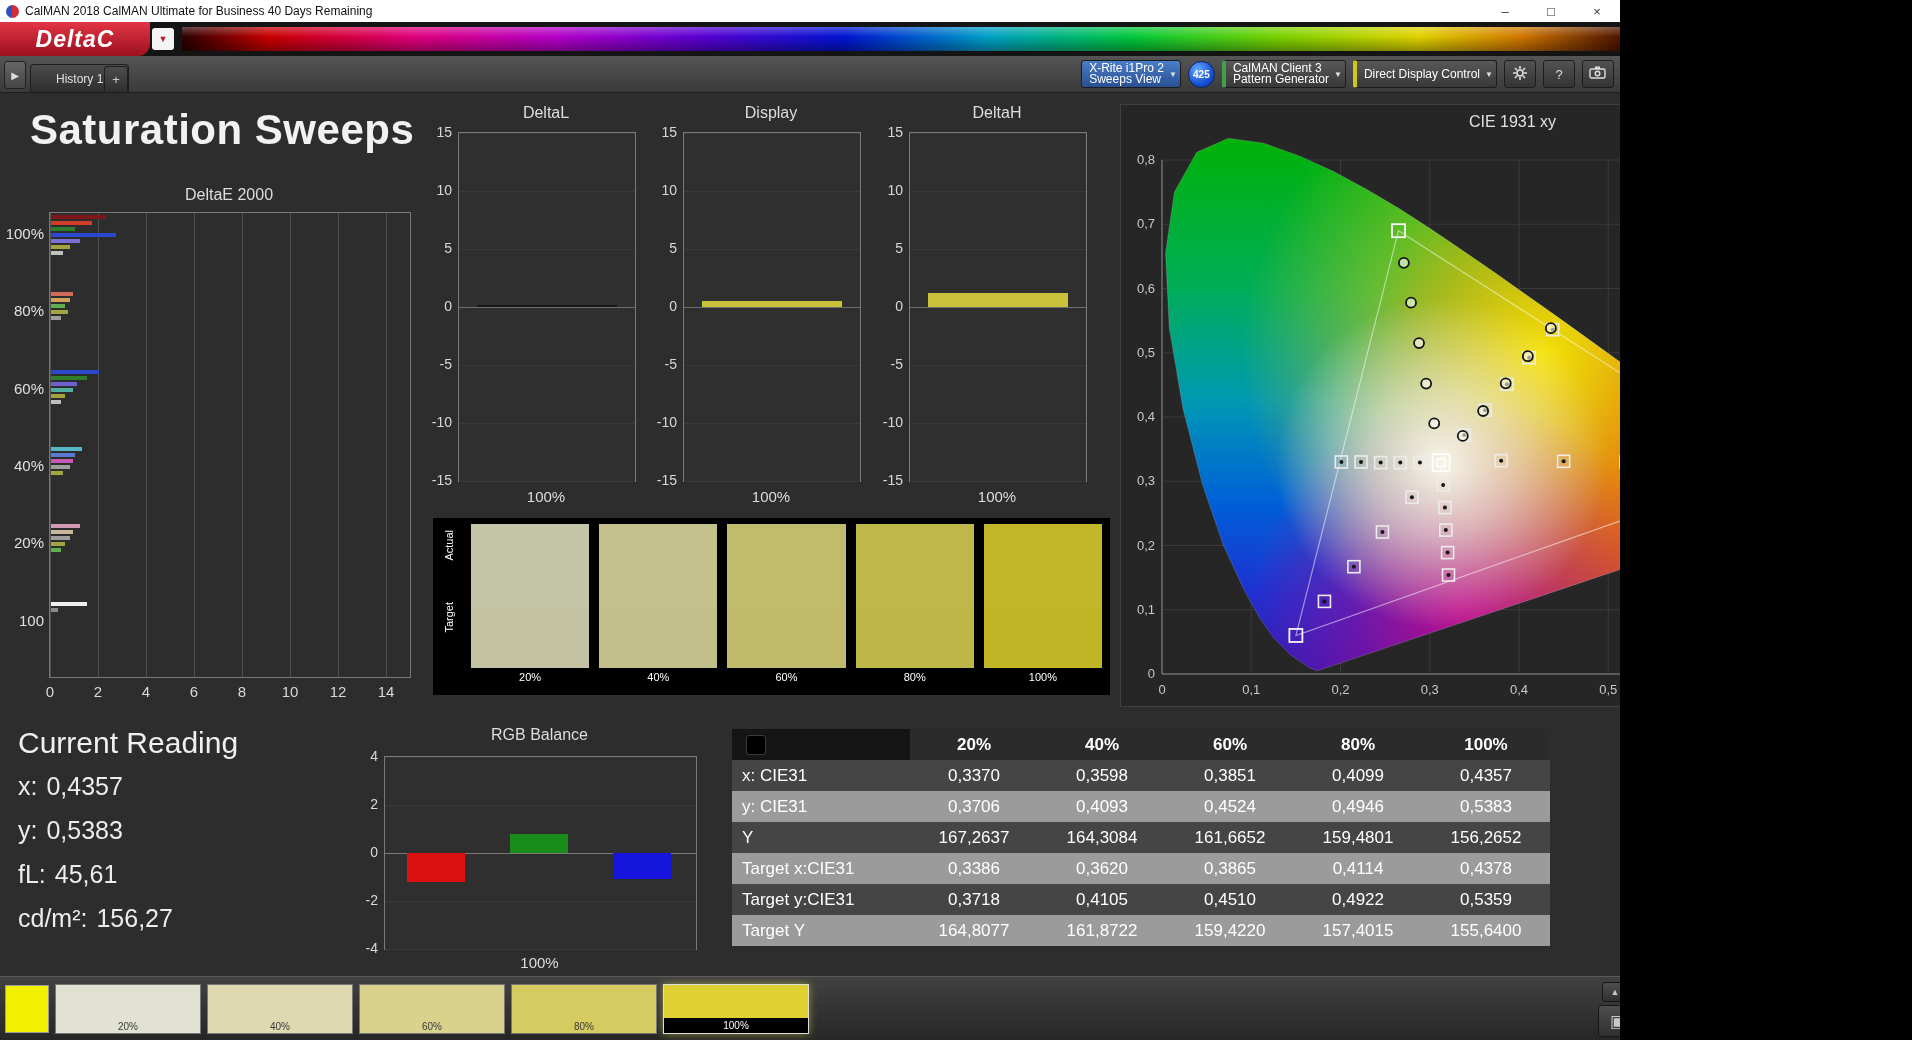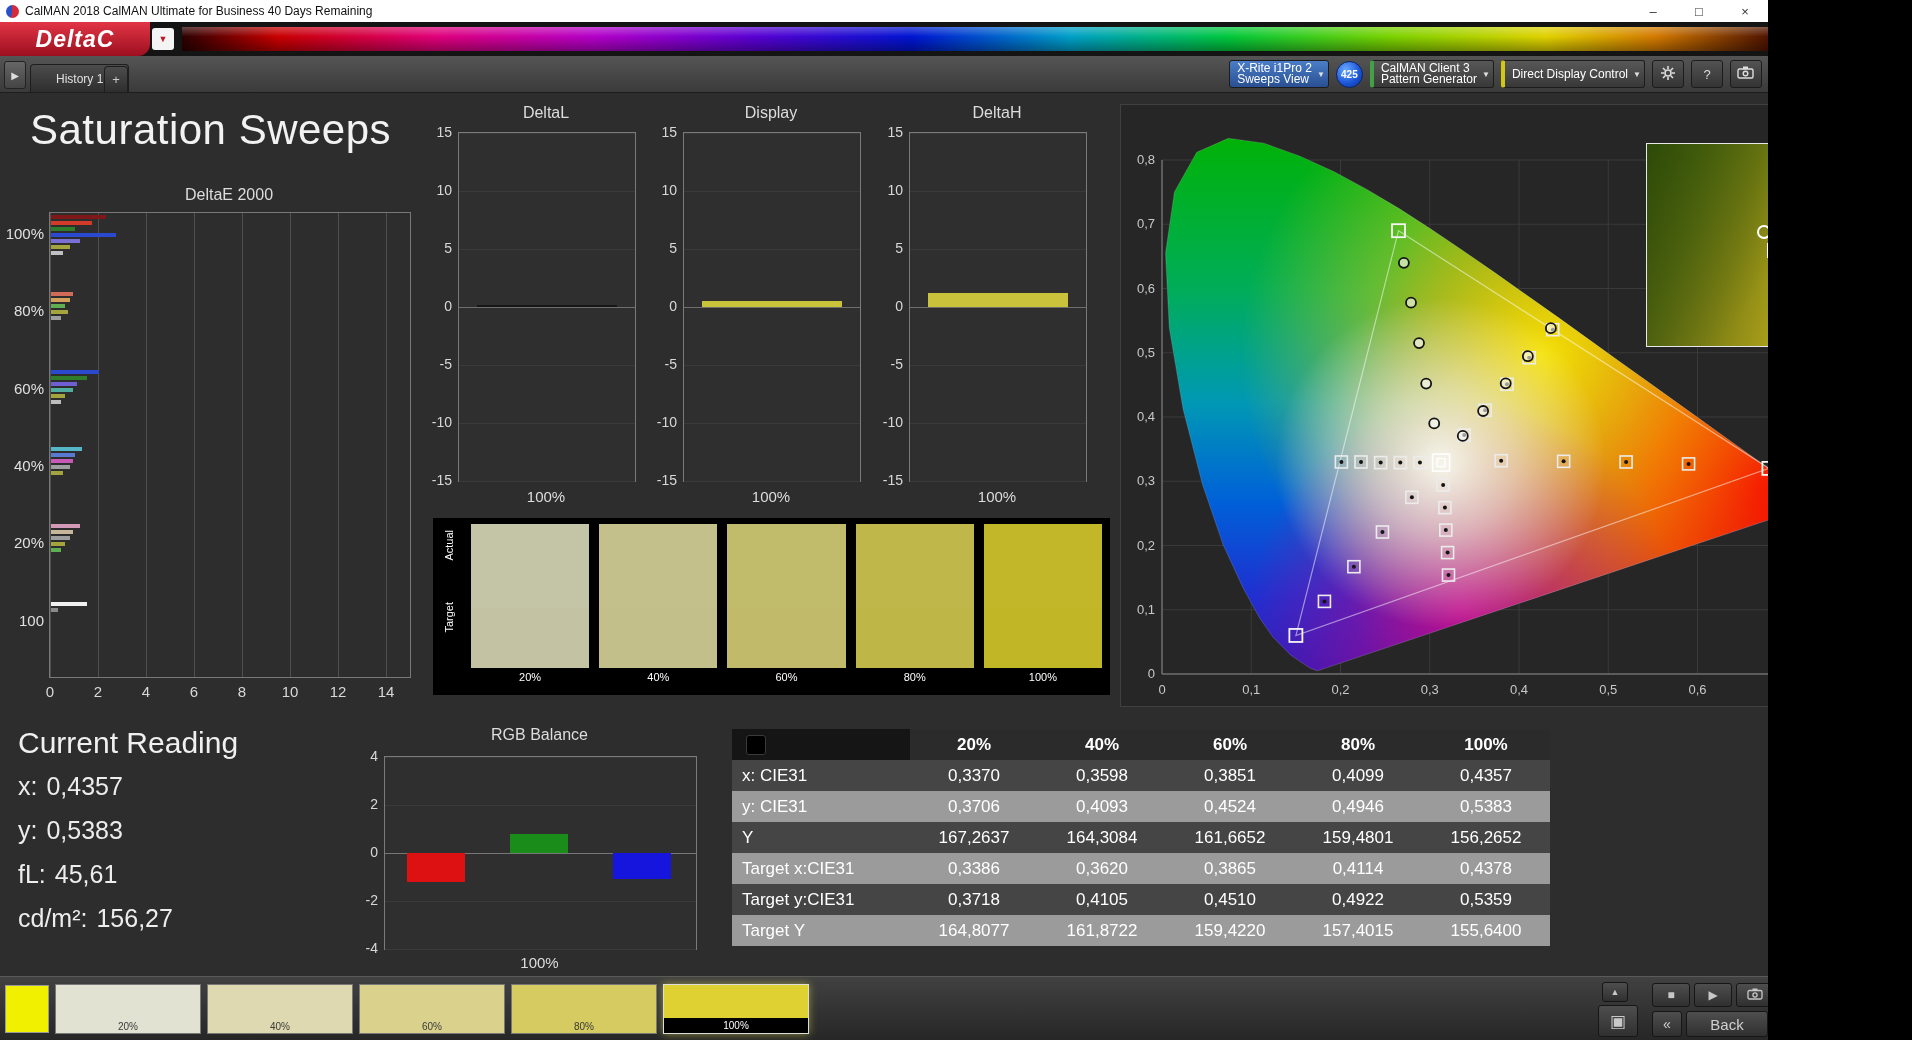--- a/index.html
+++ b/index.html
@@ -1,16 +1,16 @@
 <!DOCTYPE html>
 <html><head>
 <meta charset="utf-8">
 <style>
   html,body{margin:0;padding:0;background:#000;}
-  #app{position:relative;width:1768px;height:1040px;background:#2d2d2d;overflow:hidden;
+  #app{position:relative;width:1620px;height:1040px;background:#2d2d2d;overflow:hidden;
        font-family:"Liberation Sans",sans-serif;}
   
   .titlebar{position:absolute;left:0;top:0;width:100%;height:22px;background:#fff;display:flex;
             align-items:center;gap:6px;padding-left:6px;box-sizing:border-box;font-size:12px;color:#111;}
   .app-icon{width:13px;height:13px;border-radius:50%;background:conic-gradient(#d42a3a 0 55%,#2a50c8 55% 100%);}
   .win-controls{margin-left:auto;display:flex;height:100%;}
   .win-btn{width:46px;display:flex;align-items:center;justify-content:center;font-size:13px;color:#333;cursor:default;}
   
   .brandrow{position:absolute;left:0;top:22px;width:100%;height:34px;background:#141414;}
   .logo{position:absolute;left:0;top:0;height:34px;width:150px;background:linear-gradient(#e23545,#9c0f1f);
@@ -38,21 +38,21 @@
   .dd .arr{position:absolute;right:3px;top:50%;transform:translateY(-50%);font-size:8px;color:#e0e0e0;}
   .dd .l1,.dd .l2{font-size:12px;line-height:11px;white-space:nowrap;}
   .dd-meter{background:linear-gradient(#4a7ec8,#2a4f92);}
   .dd-pg{background:linear-gradient(#585858,#383838);border-left:4px solid #43a047;}
   .dd-dc{background:linear-gradient(#585858,#383838);border-left:4px solid #d2c814;}
   .badge{width:25px;height:25px;border-radius:50%;background:radial-gradient(circle at 35% 30%,#66a8ff 0%,#1a53d6 60%,#0c2f8a 100%);
       border:1px solid #0a2566;color:#fff;font-size:10px;font-weight:bold;display:flex;align-items:center;justify-content:center;}
   .iconbtn{width:30px;height:26px;background:linear-gradient(#525252,#343434);border:1px solid #1c1c1c;border-radius:3px;
       color:#ddd;display:flex;align-items:center;justify-content:center;font-size:13px;}
   
-  .page-title{position:absolute;left:30px;top:106px;font-size:42px;font-weight:400;color:#f2f2f2;letter-spacing:.5px;}
+  .page-title{position:absolute;left:30px;top:106px;font-size:42px;font-weight:700;color:#f2f2f2;letter-spacing:.5px;}
   .ctitle{position:absolute;color:#ddd;font-size:16px;text-align:center;}
   
   #deltae-plot{position:absolute;left:49px;top:212px;width:360px;height:464px;border:1px solid #787878;
       background:repeating-linear-gradient(90deg,#4f4f4f 0 1px,transparent 1px 48px);}
   .de-glabel{position:absolute;left:-52px;width:46px;text-align:right;color:#e0e0e0;font-size:15px;}
   .de-bar{position:absolute;left:1px;height:4px;}
   .de-xtick{position:absolute;top:470px;color:#d8d8d8;font-size:15px;transform:translateX(-50%);}
   
   .mini{position:absolute;top:104px;width:216px;}
   .mini-title{margin-left:40px;width:176px;text-align:center;color:#ddd;font-size:16px;}
@@ -463,20 +463,21 @@
           <circle cx="406.83574999999996" cy="251.21949999999998" r="5" fill="rgba(250,250,250,0.6)" stroke="#141414" stroke-width="1.8"></circle>
           <circle cx="429.86224999999996" cy="223.14225" r="5" fill="rgba(250,250,250,0.6)" stroke="#141414" stroke-width="1.8"></circle>
           <circle cx="313.2125" cy="318.42499999999995" r="5" fill="rgba(250,250,250,0.6)" stroke="#141414" stroke-width="1.8"></circle>
           <circle cx="305.18" cy="278.59" r="5" fill="rgba(250,250,250,0.6)" stroke="#141414" stroke-width="1.8"></circle>
           <circle cx="298.03999999999996" cy="238.1125" r="5" fill="rgba(250,250,250,0.6)" stroke="#141414" stroke-width="1.8"></circle>
           <circle cx="290.00750000000005" cy="197.63500000000005" r="5" fill="rgba(250,250,250,0.6)" stroke="#141414" stroke-width="1.8"></circle>
           <circle cx="282.8675" cy="157.8" r="5" fill="rgba(250,250,250,0.6)" stroke="#141414" stroke-width="1.8"></circle>
           <rect x="311.58475" y="349.11749999999995" width="17" height="17" fill="none" stroke="#fff" stroke-width="1.6"></rect>
           <rect x="316.08475" y="353.61749999999995" width="8" height="8" fill="none" stroke="#fff" stroke-width="1.4"></rect>
         </svg></div>
+    <div id="cietitle">CIE 1931 xy</div>
     <div id="inset">
       <div class="inset-circle"></div>
       <div class="inset-square"></div>
     </div>
   </div>
 
   <div class="cr-title">Current Reading</div>
   <div class="cr-line" style="top:772px;">
     <span>x:</span>
       <span>0,4357</span>

